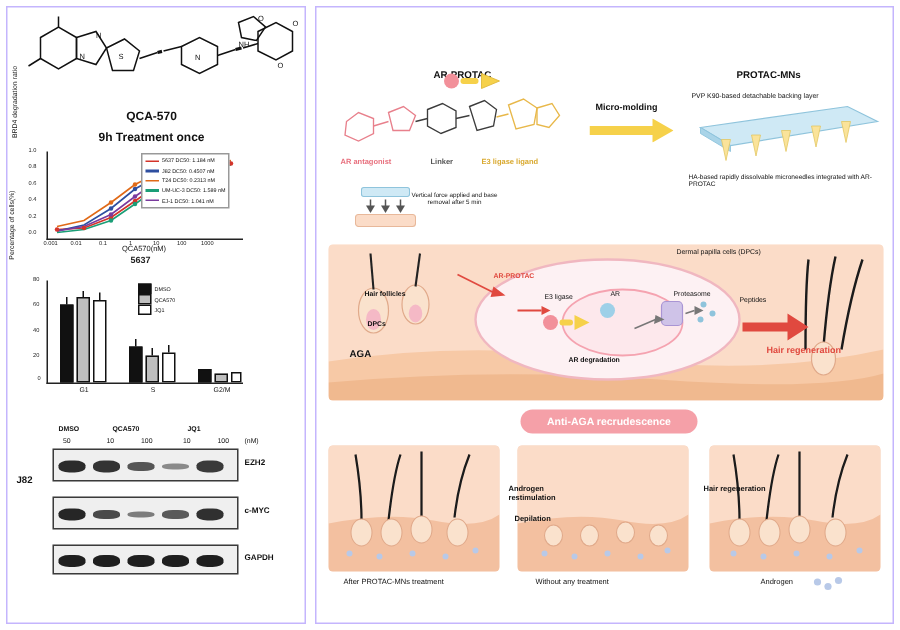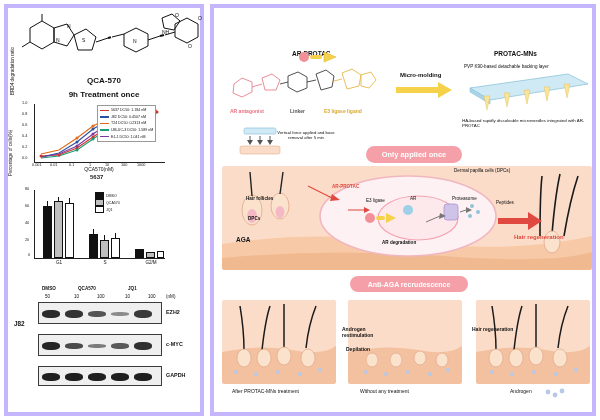--- a/index.html
+++ b/index.html
@@ -1,18 +1,18 @@
 <!DOCTYPE html>
 <html><head>
 <meta charset="utf-8">
 <style>
   html,body{margin:0;padding:0;}
   body{width:600px;height:420px;background:#ffffff;font-family:"Liberation Sans",sans-serif;overflow:hidden;}
   .page{position:relative;width:600px;height:420px;}
-  .panel{position:absolute;border:4px solid #c4b5fd;box-sizing:border-box;background:#fff;padding-left:15px;}
+  .panel{position:absolute;border:1px solid #c4b5fd;box-sizing:border-box;background:#fff;padding-left:15px;}
   #left-panel{left:4px;top:4px;width:200px;height:412px;}
   #right-panel{left:210px;top:4px;width:386px;height:412px;}
 
   
   .struct-wrap{position:absolute;left:4px;top:4px;width:192px;height:68px;}
   .struct-caption{position:absolute;left:0;top:68px;width:192px;text-align:center;font-size:8px;font-weight:bold;color:#111;}
   .treat-title{position:absolute;left:0;top:82px;width:192px;text-align:center;font-size:8px;font-weight:bold;color:#111;}
 
   .chart1{position:absolute;left:26px;top:96px;width:164px;height:74px;}
   .chart1 .plotbox{position:absolute;left:0;top:0;width:130px;height:58px;border-left:1px solid #222;border-bottom:1px solid #222;}
@@ -340,21 +340,20 @@
           </g>
         <g fill="#555">
             <polygon points="9,14 15,14 12,19"></polygon>
             <polygon points="19,14 25,14 22,19"></polygon>
             <polygon points="29,14 35,14 32,19"></polygon>
           </g>
         <rect x="2" y="20" width="40" height="8" rx="2" fill="#fbdcc8" stroke="#e8b89a" stroke-width=".7"></rect>
       </svg>
     </div>
 
-    <div class="pinkbanner" style="left:152px;top:138px;width:96px;height:17px;font-size:7.5px;">Only applied once</div>
 
     <div class="skin skinA" style="left:8px;top:158px;width:370px;height:104px;">
       <svg width="370" height="104" viewBox="0 0 370 104">
         <rect x="0" y="0" width="370" height="104" fill="#fbdcc8"></rect>
         <path d="M0,78 Q90,64 190,76 T370,70 L370,104 L0,104 Z" fill="#f7c9a6"></path>
         <path d="M0,92 Q110,82 220,90 T370,86 L370,104 L0,104 Z" fill="#f0b98f"></path>
 
         <g>
           <ellipse cx="30" cy="44" rx="10" ry="15" fill="#fae2cd" stroke="#e0a98a" stroke-width=".8"></ellipse>
           <ellipse cx="30" cy="50" rx="5" ry="7" fill="#f5b9c6"></ellipse>

